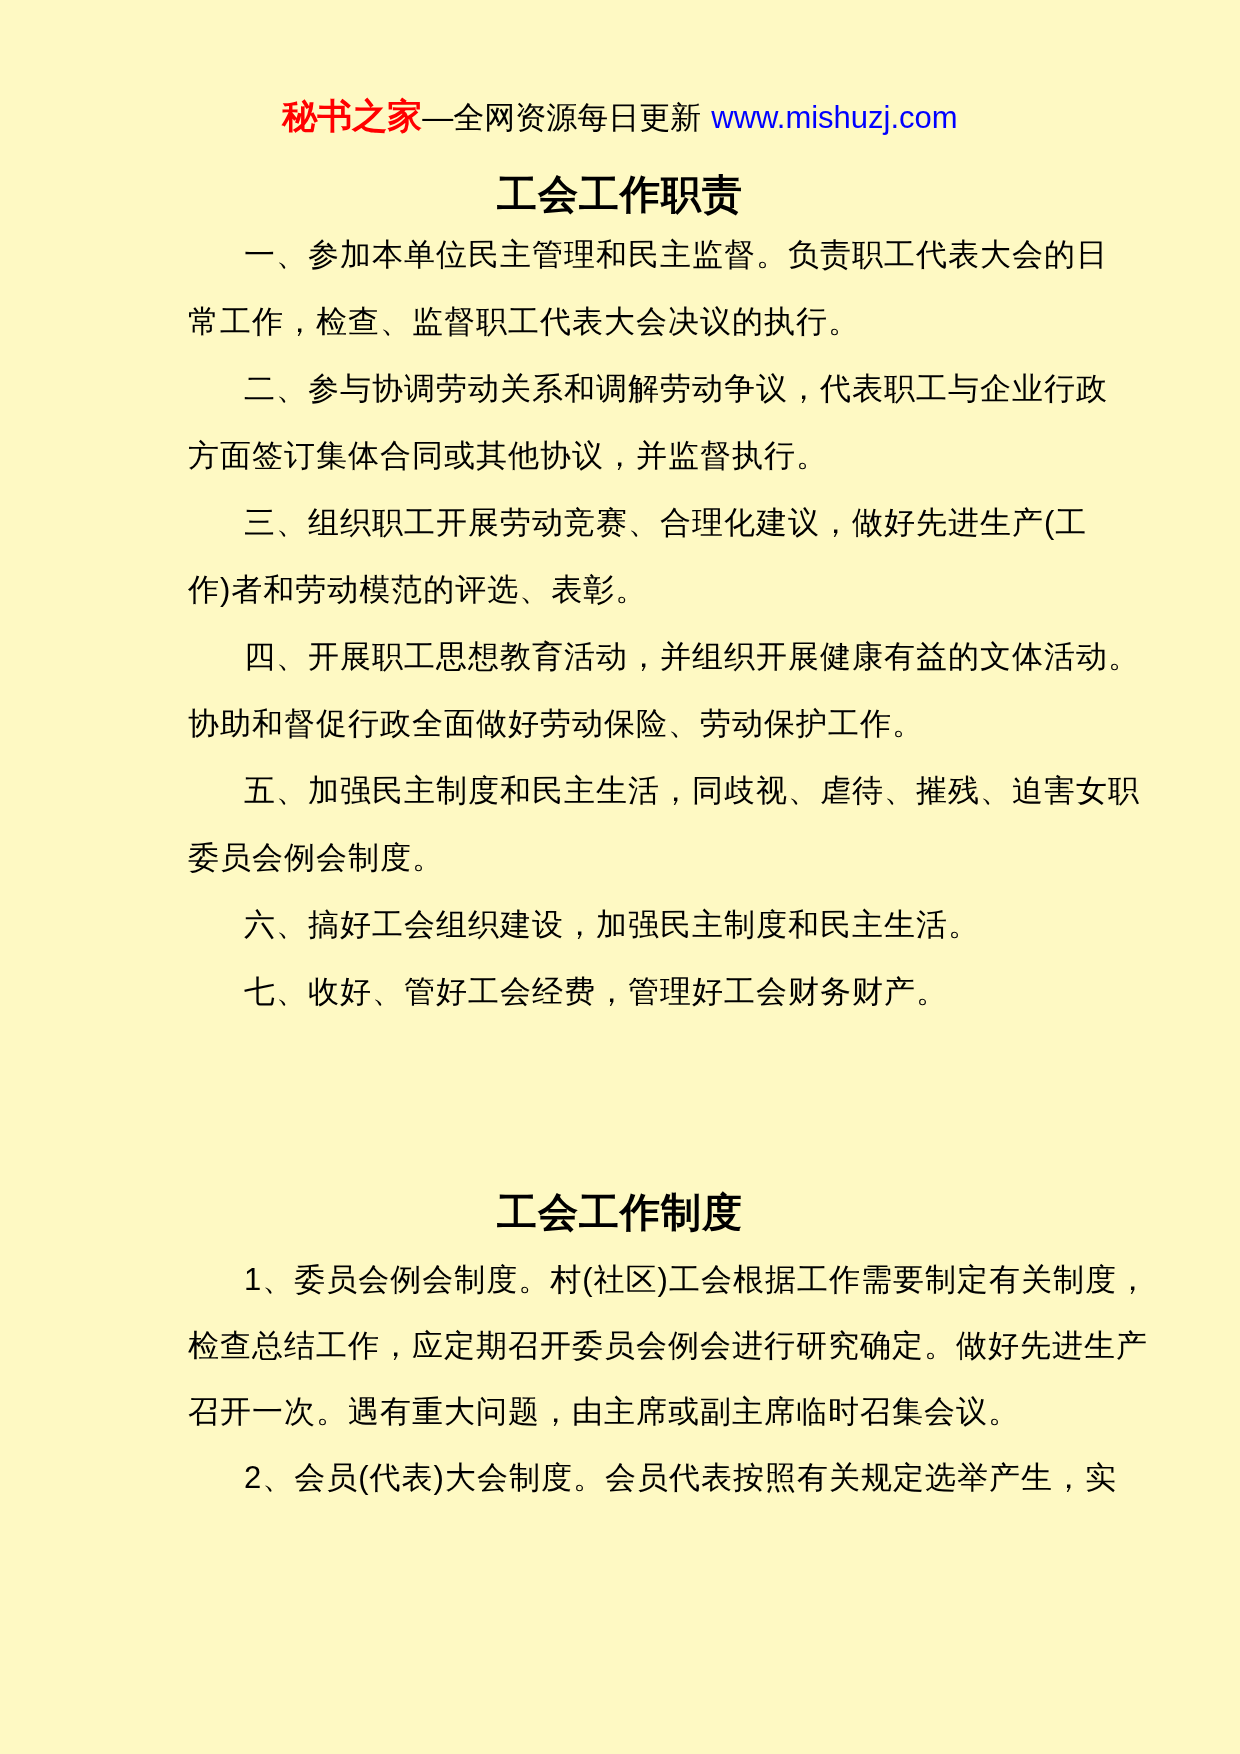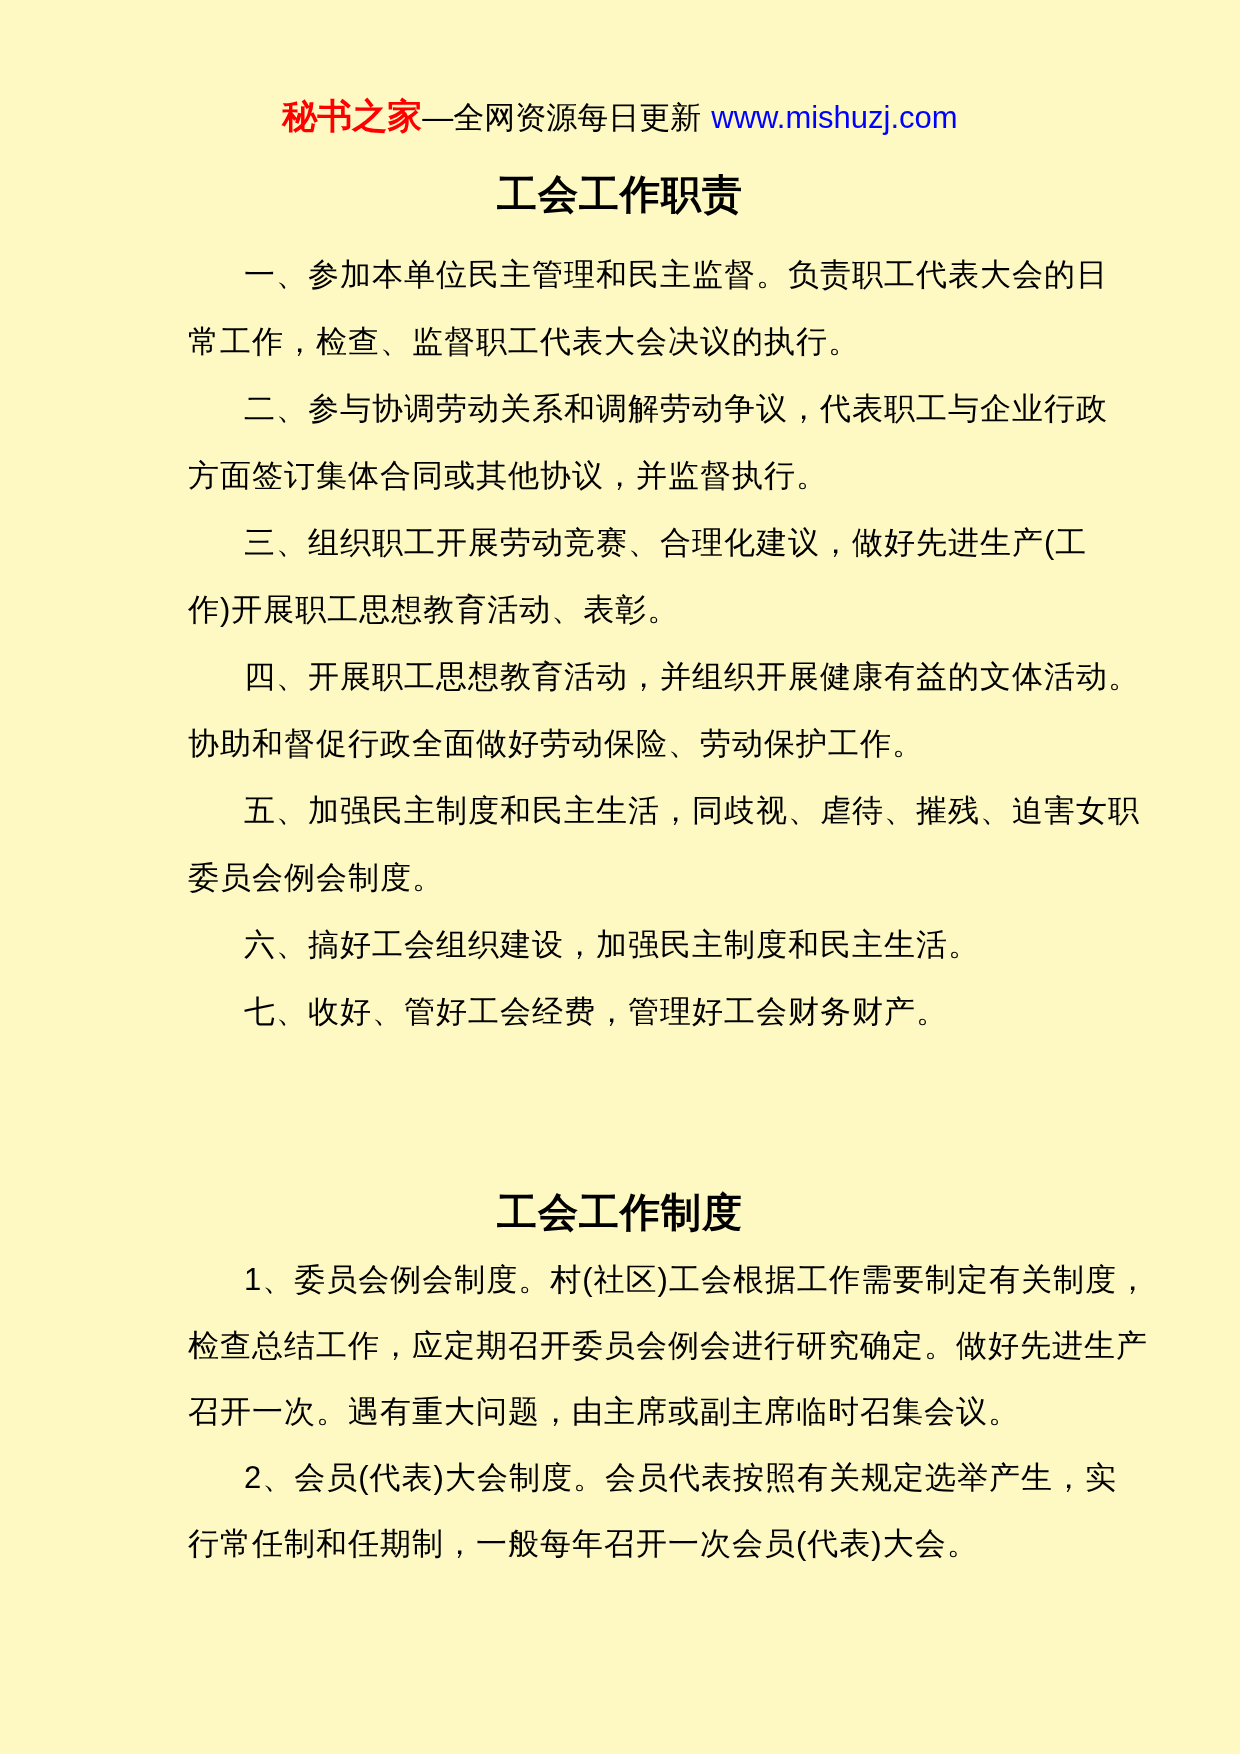--- a/index.html
+++ b/index.html
@@ -47,21 +47,21 @@
   }
   #title-1 { top: 170px; }
   #title-2 { top: 1188px; }
   .text-block {
     position: absolute;
     left: 188px;
     width: 906px;
     font-size: 31px;
     white-space: nowrap;
   }
-  #section-1-body { top: 241px; }
+  #section-1-body { top: 221px; }
   #section-1-body .line { height: 67px; line-height: 67px; }
   #section-2-body { top: 1247px; }
   #section-2-body .line { height: 66px; line-height: 66px; }
   .paragraph { margin: 0; }
   .line { letter-spacing: 1px; }
   .first-line { text-indent: 56px; }
 </style>
 </head>
 <body>
 
@@ -75,21 +75,21 @@
     <div class="paragraph">
       <div class="line first-line">一、参加本单位民主管理和民主监督。负责职工代表大会的日</div>
       <div class="line">常工作，检查、监督职工代表大会决议的执行。</div>
     </div>
     <div class="paragraph">
       <div class="line first-line">二、参与协调劳动关系和调解劳动争议，代表职工与企业行政</div>
       <div class="line">方面签订集体合同或其他协议，并监督执行。</div>
     </div>
     <div class="paragraph">
       <div class="line first-line">三、组织职工开展劳动竞赛、合理化建议，做好先进生产(工</div>
-      <div class="line">作)开展职工思想教育活动、表彰。</div>
+      <div class="line">作)者和劳动模范的评选、表彰。</div>
     </div>
     <div class="paragraph">
       <div class="line first-line">四、开展职工思想教育活动，并组织开展健康有益的文体活动。</div>
       <div class="line">协助和督促行政全面做好劳动保险、劳动保护工作。</div>
     </div>
     <div class="paragraph">
       <div class="line first-line">五、加强民主制度和民主生活，同歧视、虐待、摧残、迫害女职</div>
       <div class="line">委员会例会制度。</div>
     </div>
     <div class="paragraph">
@@ -103,17 +103,16 @@
   <h1 class="doc-title" id="title-2">工会工作制度</h1>
 
   <div class="text-block" id="section-2-body">
     <div class="paragraph">
       <div class="line first-line">1、委员会例会制度。村(社区)工会根据工作需要制定有关制度，</div>
       <div class="line">检查总结工作，应定期召开委员会例会进行研究确定。做好先进生产</div>
       <div class="line">召开一次。遇有重大问题，由主席或副主席临时召集会议。</div>
     </div>
     <div class="paragraph">
       <div class="line first-line">2、会员(代表)大会制度。会员代表按照有关规定选举产生，实</div>
-      <div class="line">行常任制和任期制，一般每年召开一次会员(代表)大会。</div>
     </div>
   </div>
 
 </div>
 
 </body></html>

